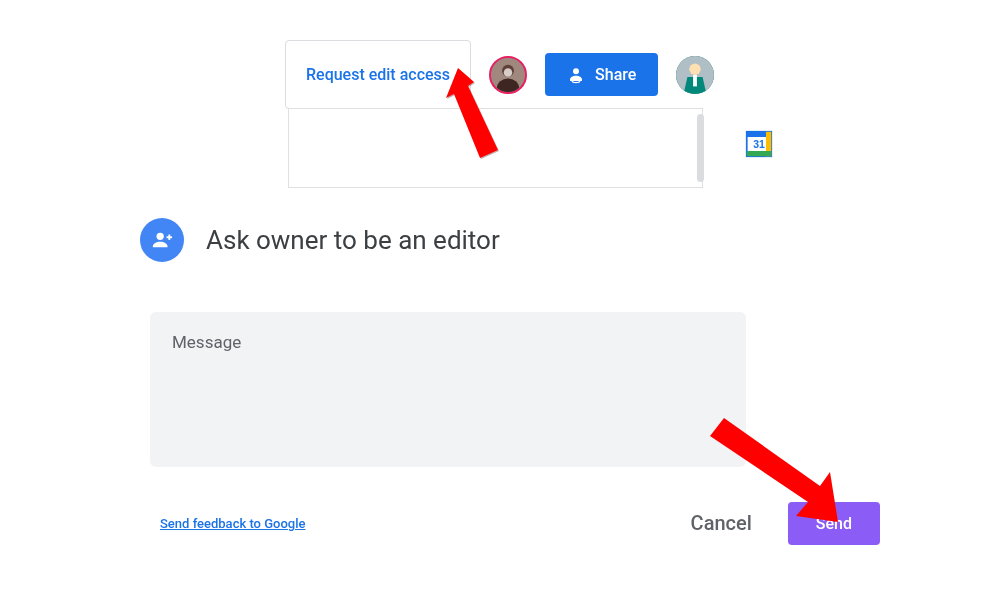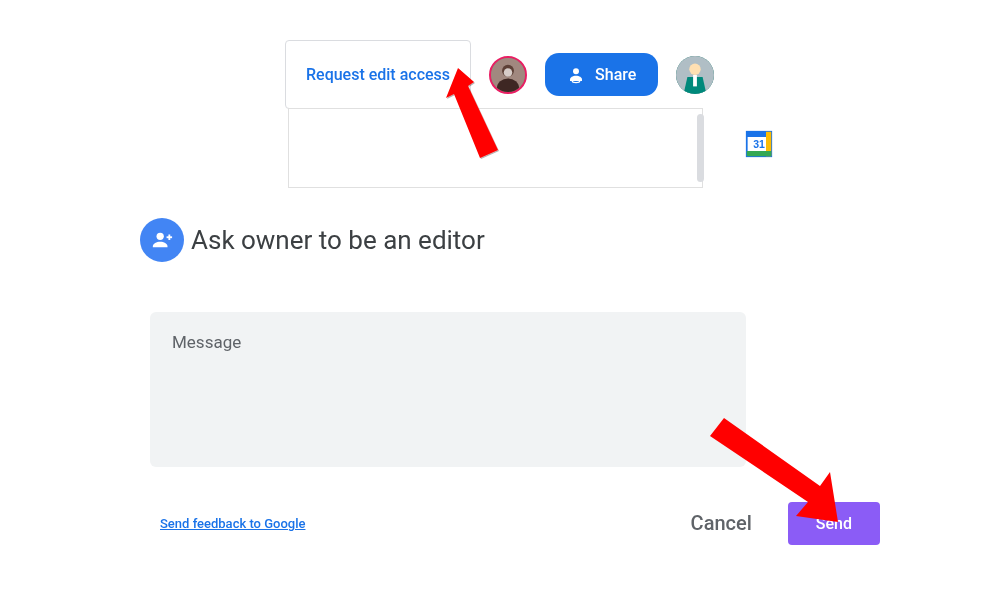--- a/index.html
+++ b/index.html
@@ -41,21 +41,21 @@
       display: flex;
       align-items: center;
       justify-content: center;
       overflow: hidden;
     }
     .avatar-small svg { width: 100%; height: 100%; }
     .share-btn {
       background: #1a73e8;
       color: #fff;
       border: none;
-      border-radius: 14px;
+      border-radius: 4px;
       padding: 12px 22px;
       font-size: 16px;
       font-weight: 500;
       display: flex;
       align-items: center;
       gap: 10px;
       cursor: pointer;
       font-family: inherit;
     }
     .avatar-large {
@@ -104,21 +104,21 @@
     .dialog {
       position: absolute;
       top: 218px;
       left: 140px;
       width: 740px;
       background: #fff;
     }
     .dialog-header {
       display: flex;
       align-items: center;
-      gap: 7px;
+      gap: 22px;
       margin-bottom: 50px;
     }
     .icon-circle {
       width: 44px;
       height: 44px;
       border-radius: 50%;
       background: #4285f4;
       display: flex;
       align-items: center;
       justify-content: center;

